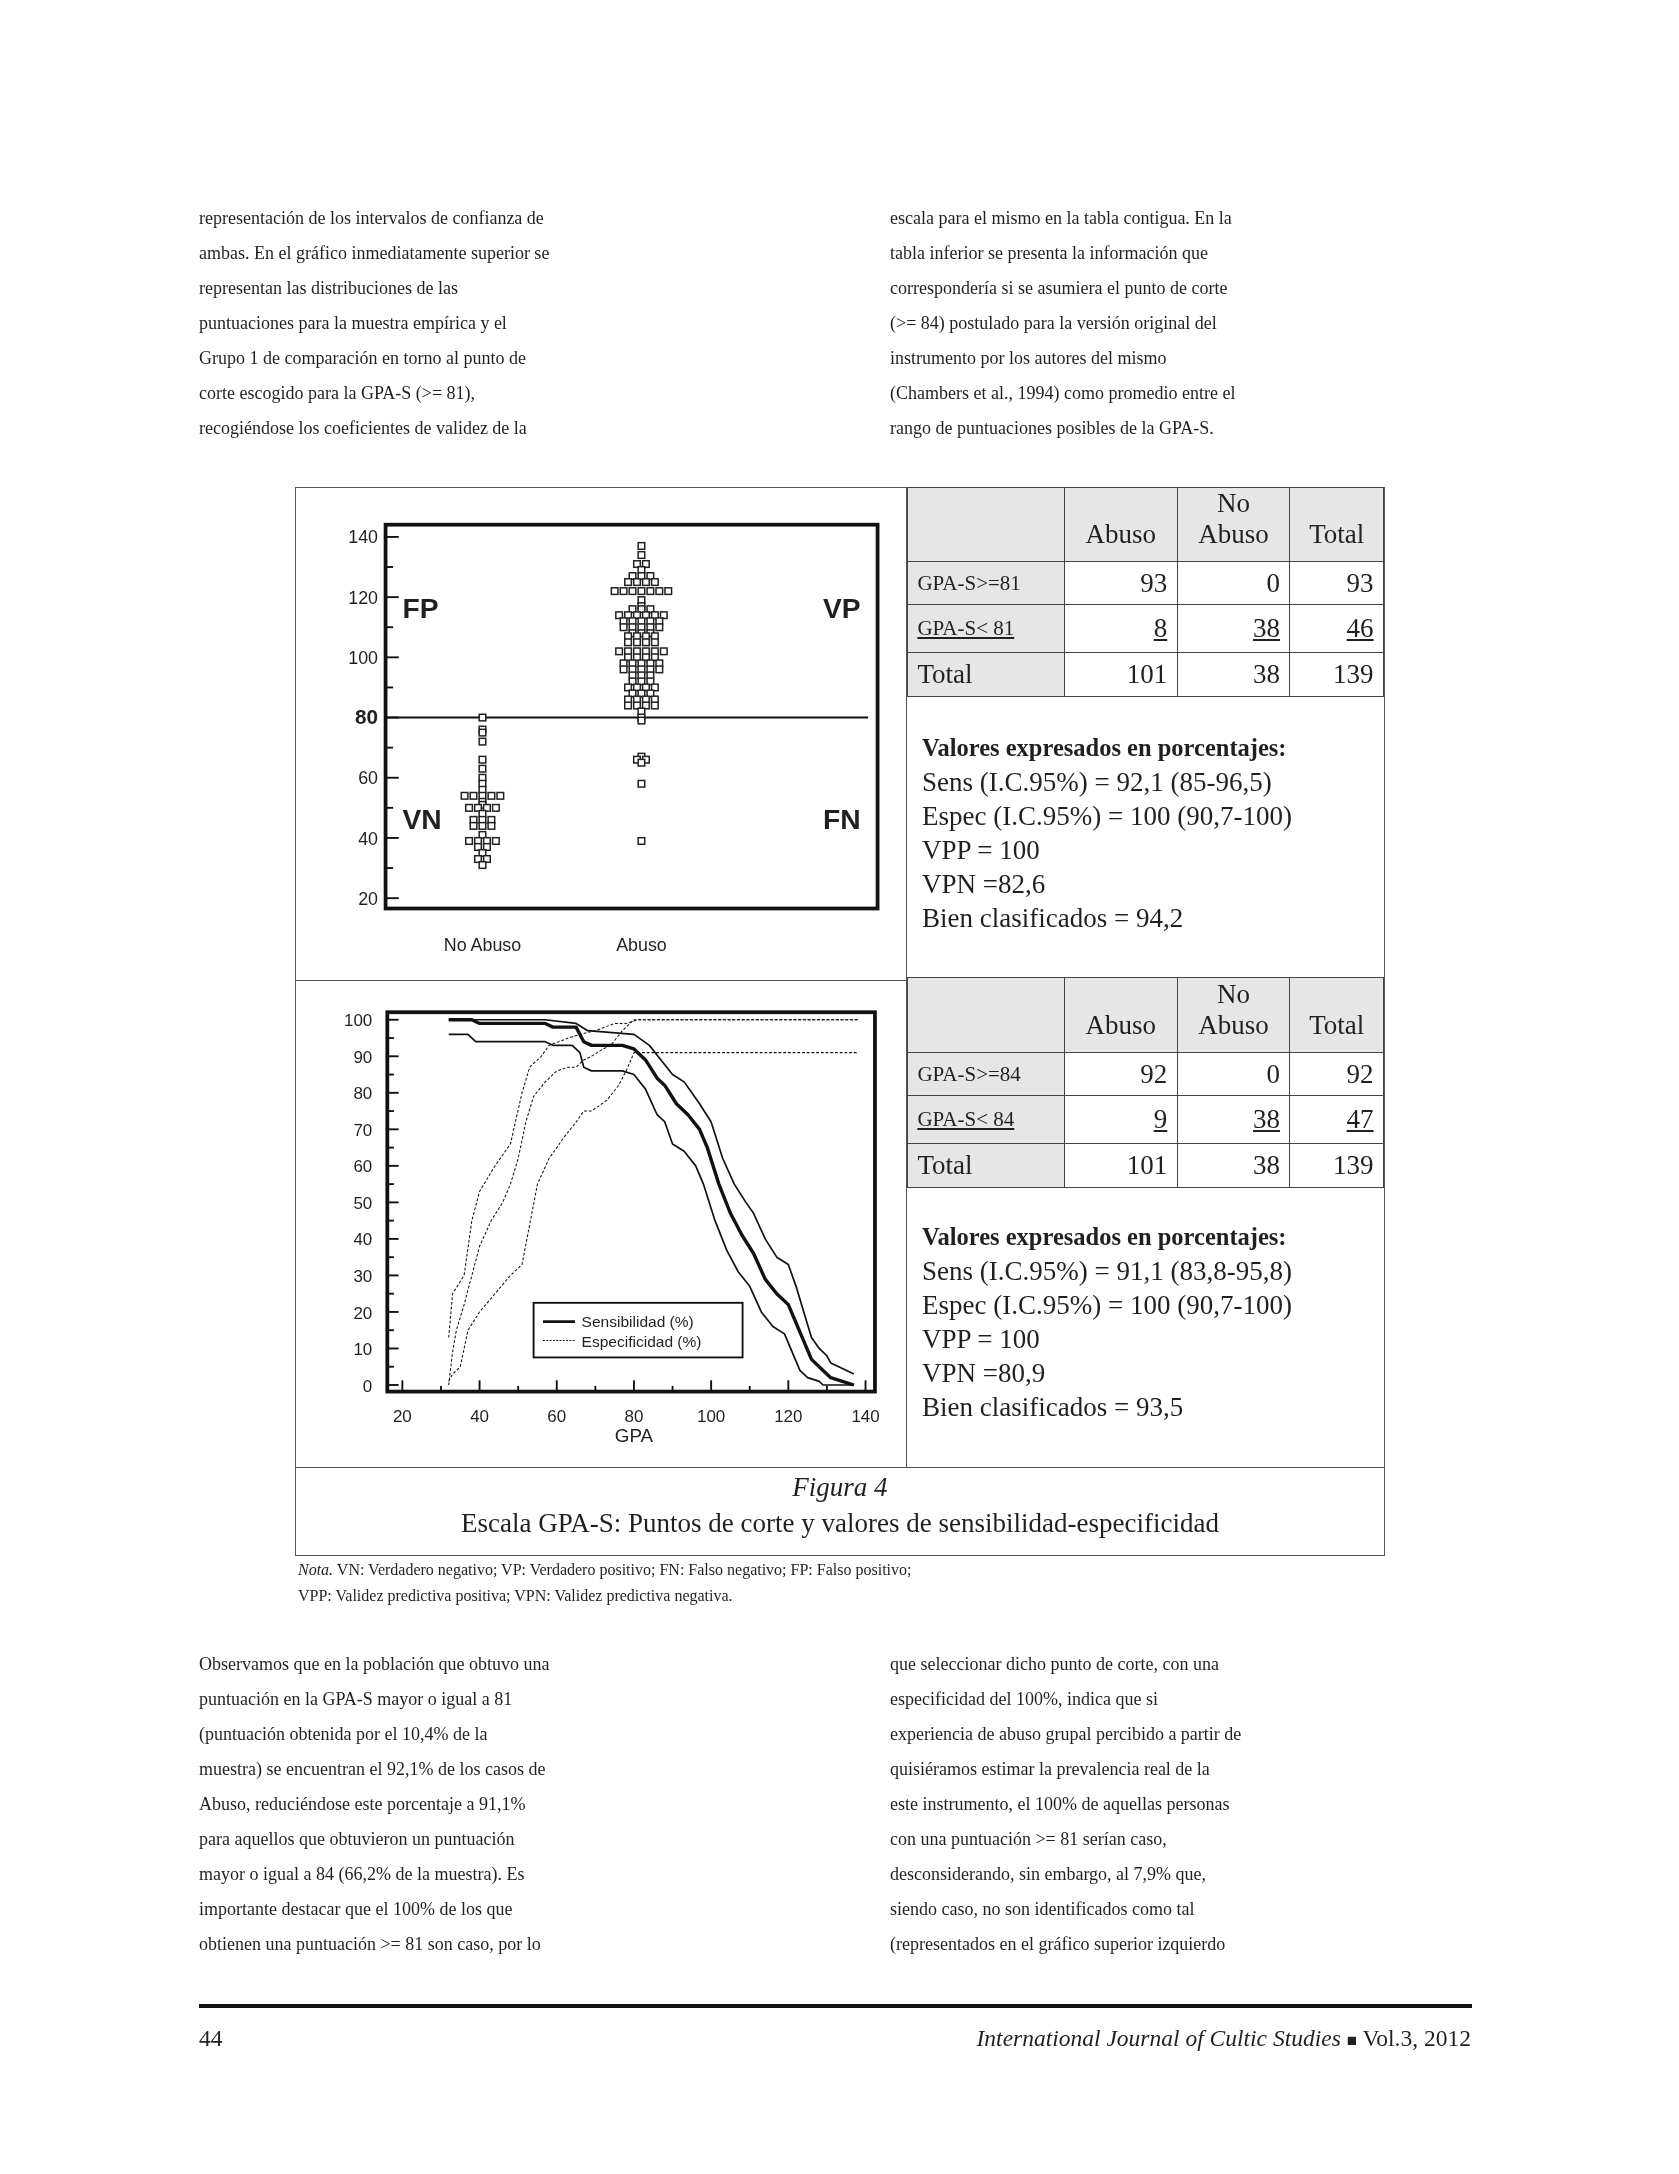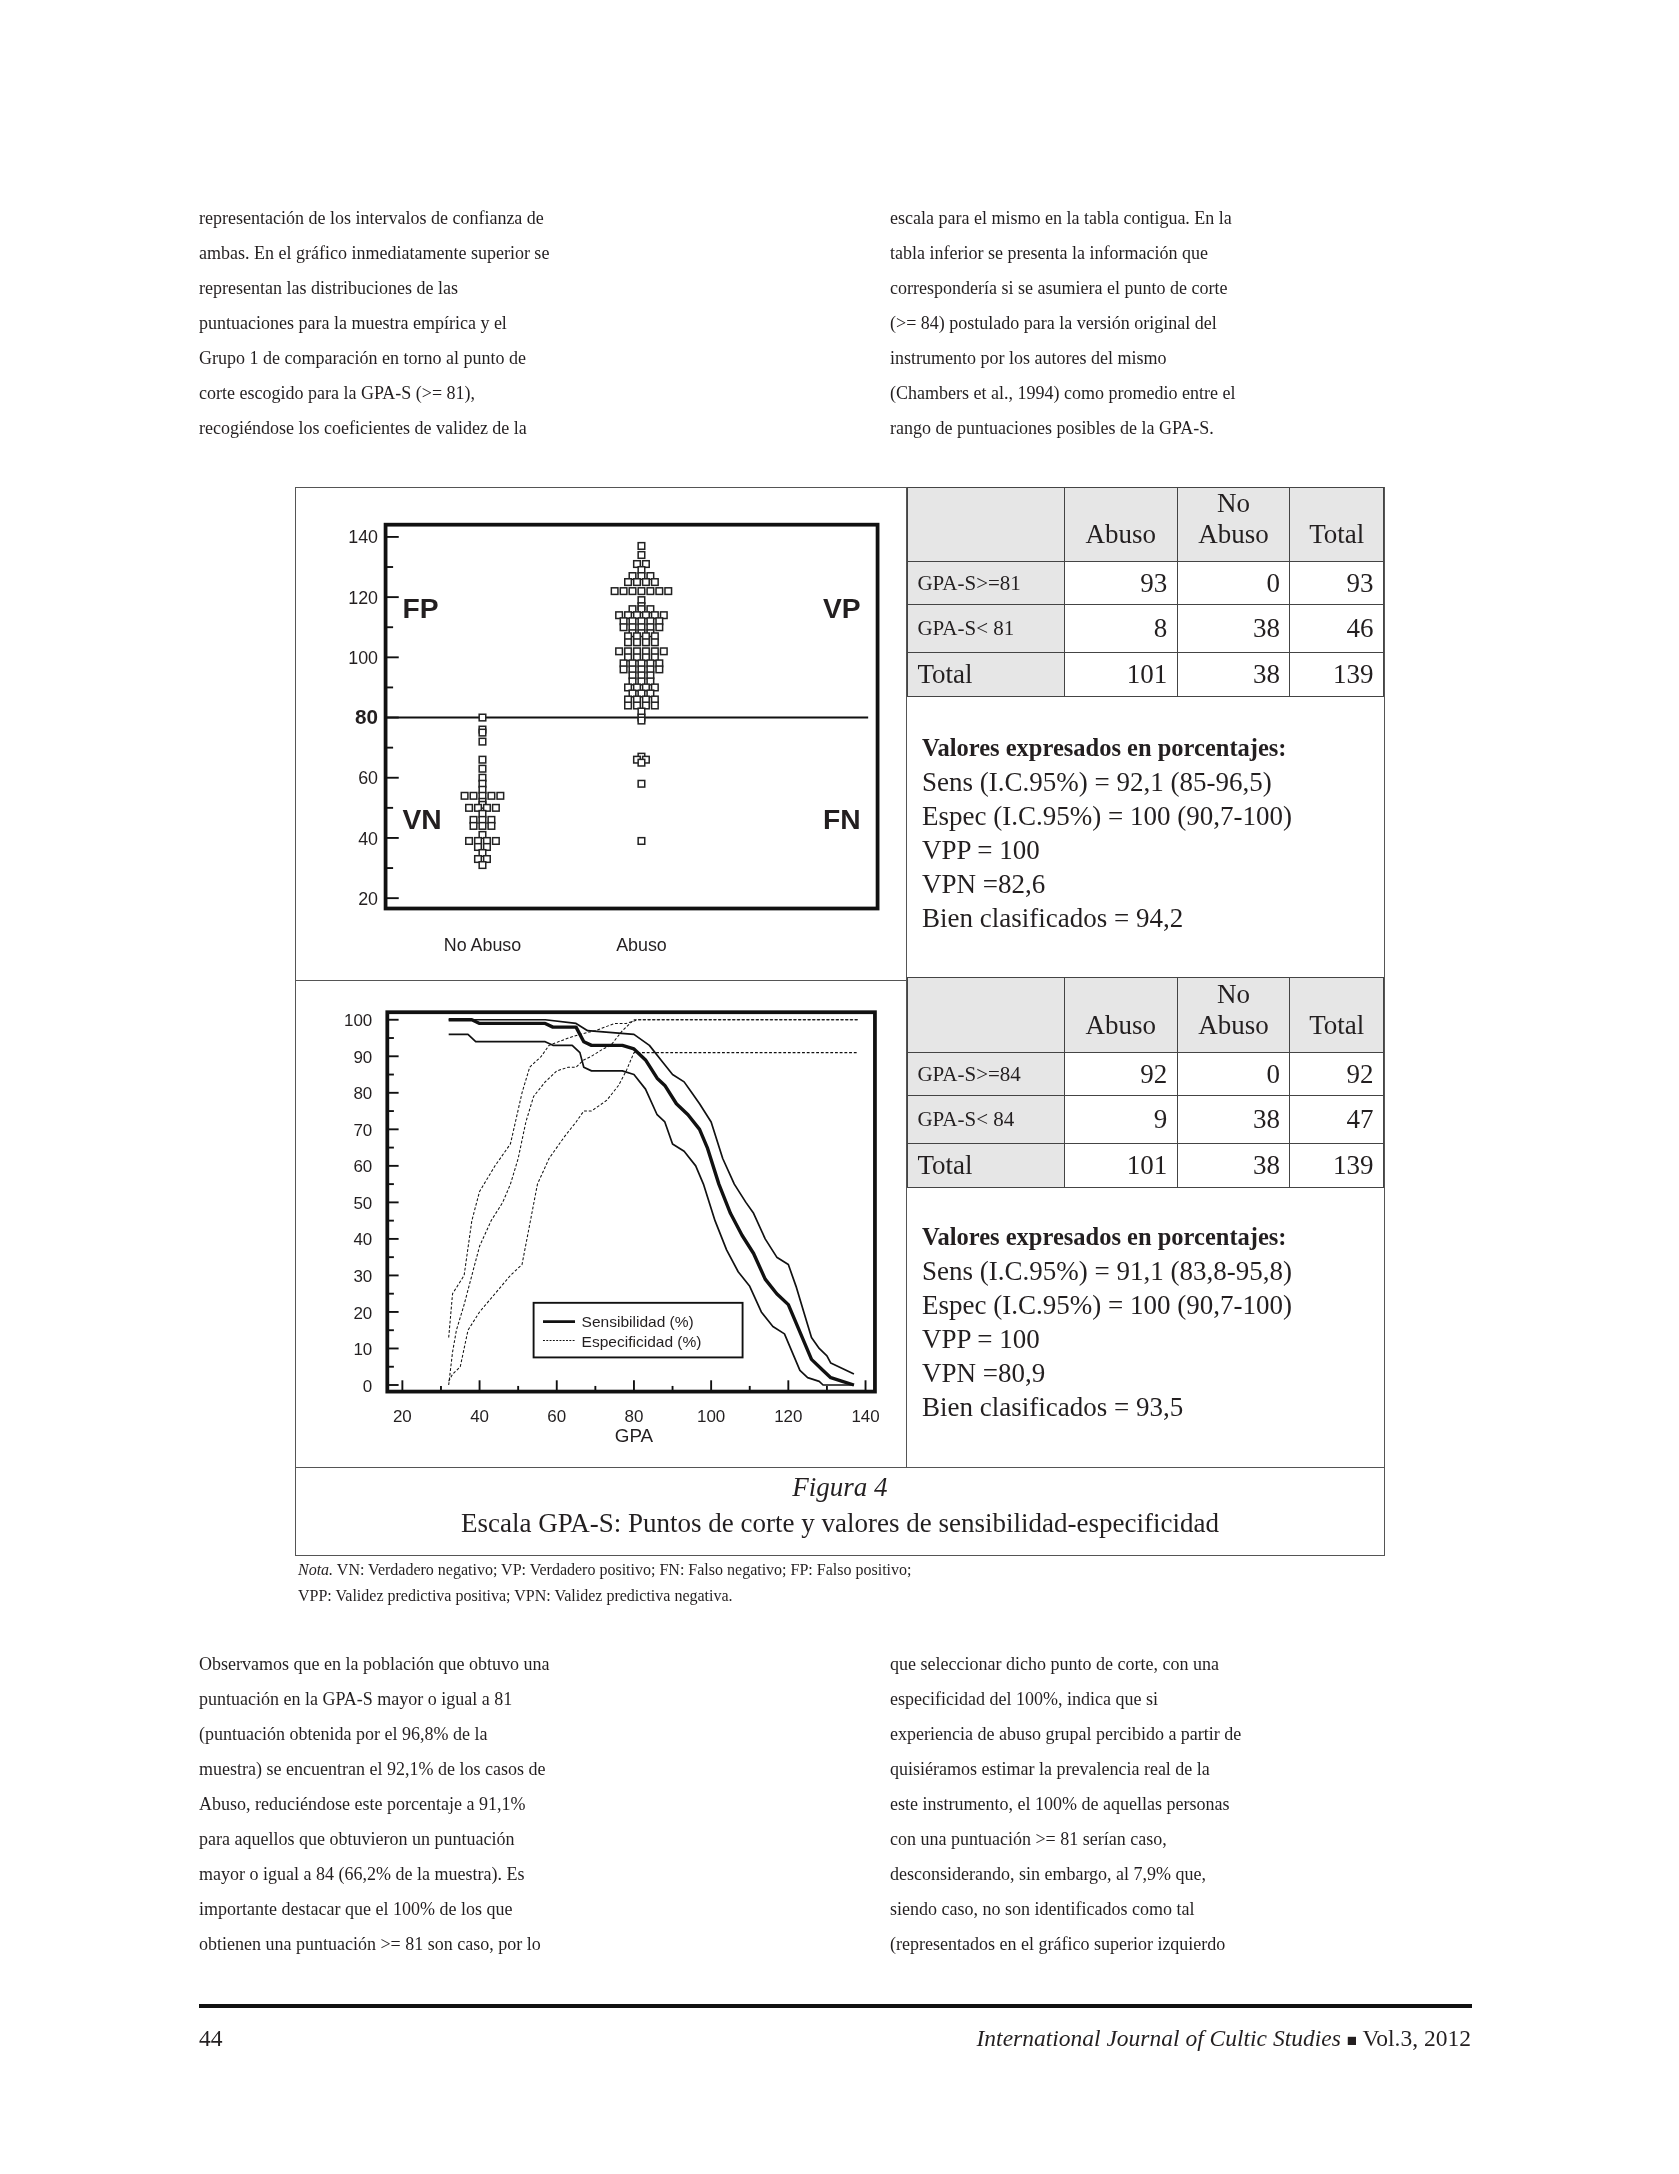--- a/index.html
+++ b/index.html
@@ -17,21 +17,21 @@
   .hdiv2 { position:absolute; left:0; top:979px; width:100%; height:1.4px; background:#555; }
 
   .ctable { position:absolute; left:611px; width:477px; border-collapse:collapse; font-size:27px; }
   .ctable td { border:1.4px solid #444; padding:0 9.4px; }
   .ctable .lab { background:#e6e6e6; width:137px; font-size:21px; text-align:left; }
   .ctable .labbig { background:#e6e6e6; font-size:27px; text-align:left; }
   .ctable .hd { background:#e6e6e6; text-align:center; vertical-align:bottom; line-height:31px; padding-bottom:11px; }
   .ctable .num { text-align:right; }
   .ctable tr.h { height:72px; }
   .ctable tr.r1 { height:43px;margin-top:32px; }
-  .ctable tr.r2 { height:48px; }
+  .ctable tr.r2 { height:48px;text-decoration:underline; }
   .ctable tr.r3 { height:44px; }
   #table1 { top:-0.9px; }
   #table2 { top:489px; }
   #table2 tr.h { height:75px; }
 
   .stats { position:absolute; left:626px; font-size:27px; line-height:34px; white-space:nowrap; }
   .stats .hdr { font-weight:bold; font-size:24.5px; }
   #stats1 { top:243px; }
   #stats2 { top:732px; }
 
@@ -394,21 +394,21 @@
 </div>
 
 <div id="note">
   <div><em>Nota.</em><span> VN: Verdadero negativo; VP: Verdadero positivo; FN: Falso negativo; FP: Falso positivo;</span></div>
   <div>VPP: Validez predictiva positiva; VPN: Validez predictiva negativa.</div>
 </div>
 
 <div class="col" id="col-bot-left">
     <div>Observamos que en la población que obtuvo una</div>
     <div>puntuación en la GPA-S mayor o igual a 81</div>
-    <div>(puntuación obtenida por el 96,8% de la</div>
+    <div>(puntuación obtenida por el 10,4% de la</div>
     <div>muestra) se encuentran el 92,1% de los casos de</div>
     <div>Abuso, reduciéndose este porcentaje a 91,1%</div>
     <div>para aquellos que obtuvieron un puntuación</div>
     <div>mayor o igual a 84 (66,2% de la muestra). Es</div>
     <div>importante destacar que el 100% de los que</div>
     <div>obtienen una puntuación &gt;= 81 son caso, por lo</div>
   </div>
 <div class="col" id="col-bot-right">
     <div>que seleccionar dicho punto de corte, con una</div>
     <div>especificidad del 100%, indica que si</div>

